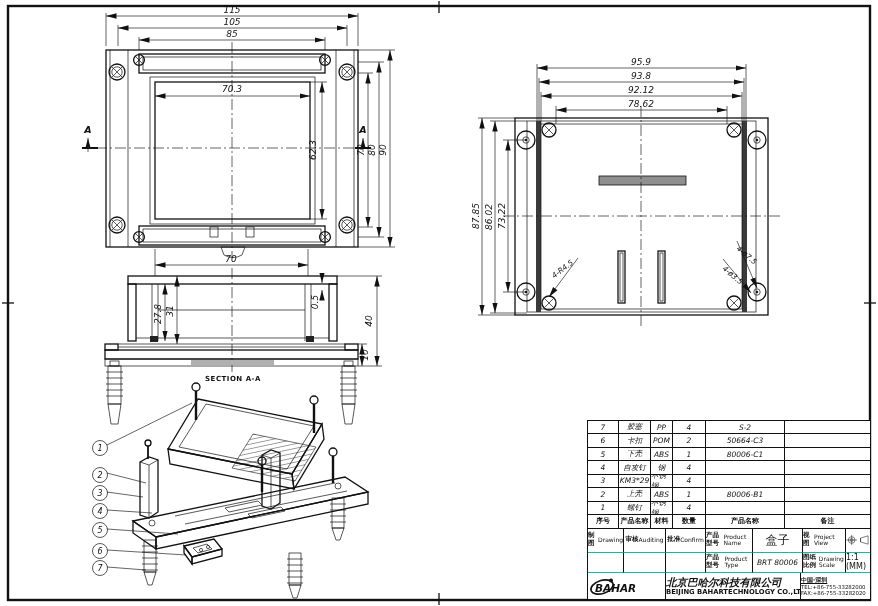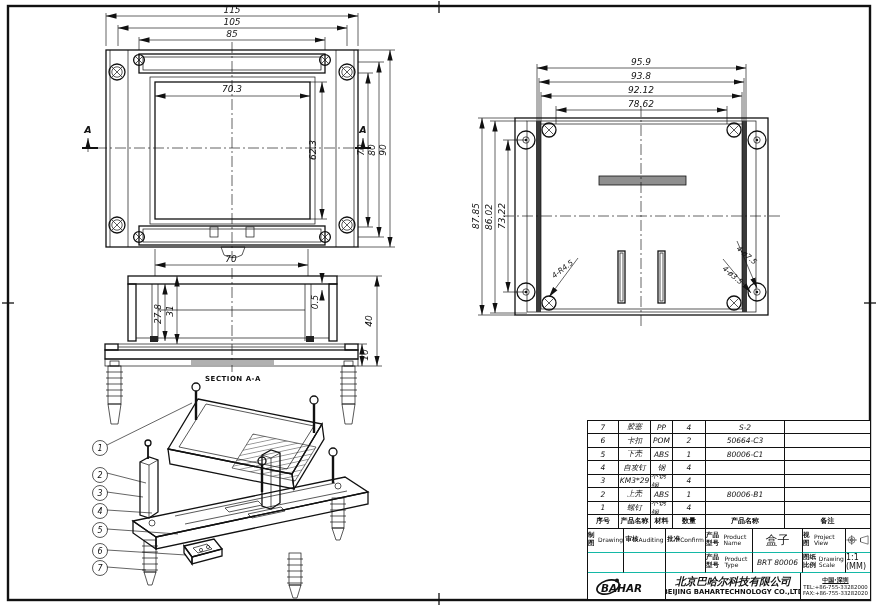--- a/index.html
+++ b/index.html
@@ -29,24 +29,24 @@
            align-items:center;justify-content:center;overflow:hidden}
   .trow .c.lastc{border-right:none}
   .trow1{height:24px}.trow1 .c{height:24px;box-sizing:border-box}
   .trow2{height:20px}.trow2 .c{height:20px;box-sizing:border-box}
   .cn{font-size:6.5px;font-weight:bold;line-height:1.2}
   .en{font-size:6px;line-height:1.05}
   .val-name{font-size:12px;font-weight:normal}
   .val-type{font:italic 7.5px "DejaVu Sans",sans-serif}
   .val-scale{font-size:8px}
   .crow{display:grid;grid-template-columns:78px 135px 1fr;height:28px}
-  .crow .c{border-right:1px solid #111;display:flex;flex-direction:column;align-items:center;
+  .crow .c{border-right:1px solid #111;display:flex;flex-direction:column;align-items:flex-start;
            justify-content:center;overflow:hidden;box-sizing:border-box}
   .crow .c.lastc{border-right:none}
-  .co-cn{font-family:Liberation Mono, monospace;font-size:10.5px;font-weight:bold;font-style:italic;line-height:1.1;white-space:nowrap}
+  .co-cn{font-family:Liberation Sans, sans-serif;font-size:10.5px;font-weight:bold;font-style:italic;line-height:1.1;white-space:nowrap}
   .co-en{font-size:6.8px;font-weight:bold;line-height:1.2;white-space:nowrap}
   .loc{font-size:6px;font-weight:bold;text-decoration:underline;line-height:1.3}
   .tel{font-size:5.4px;line-height:1.25;white-space:nowrap}
   .sym{display:flex;flex-direction:row;gap:2px;align-items:center;justify-content:center}
 </style>
 </head>
 <body>
 
 <div class="sheet">
 

